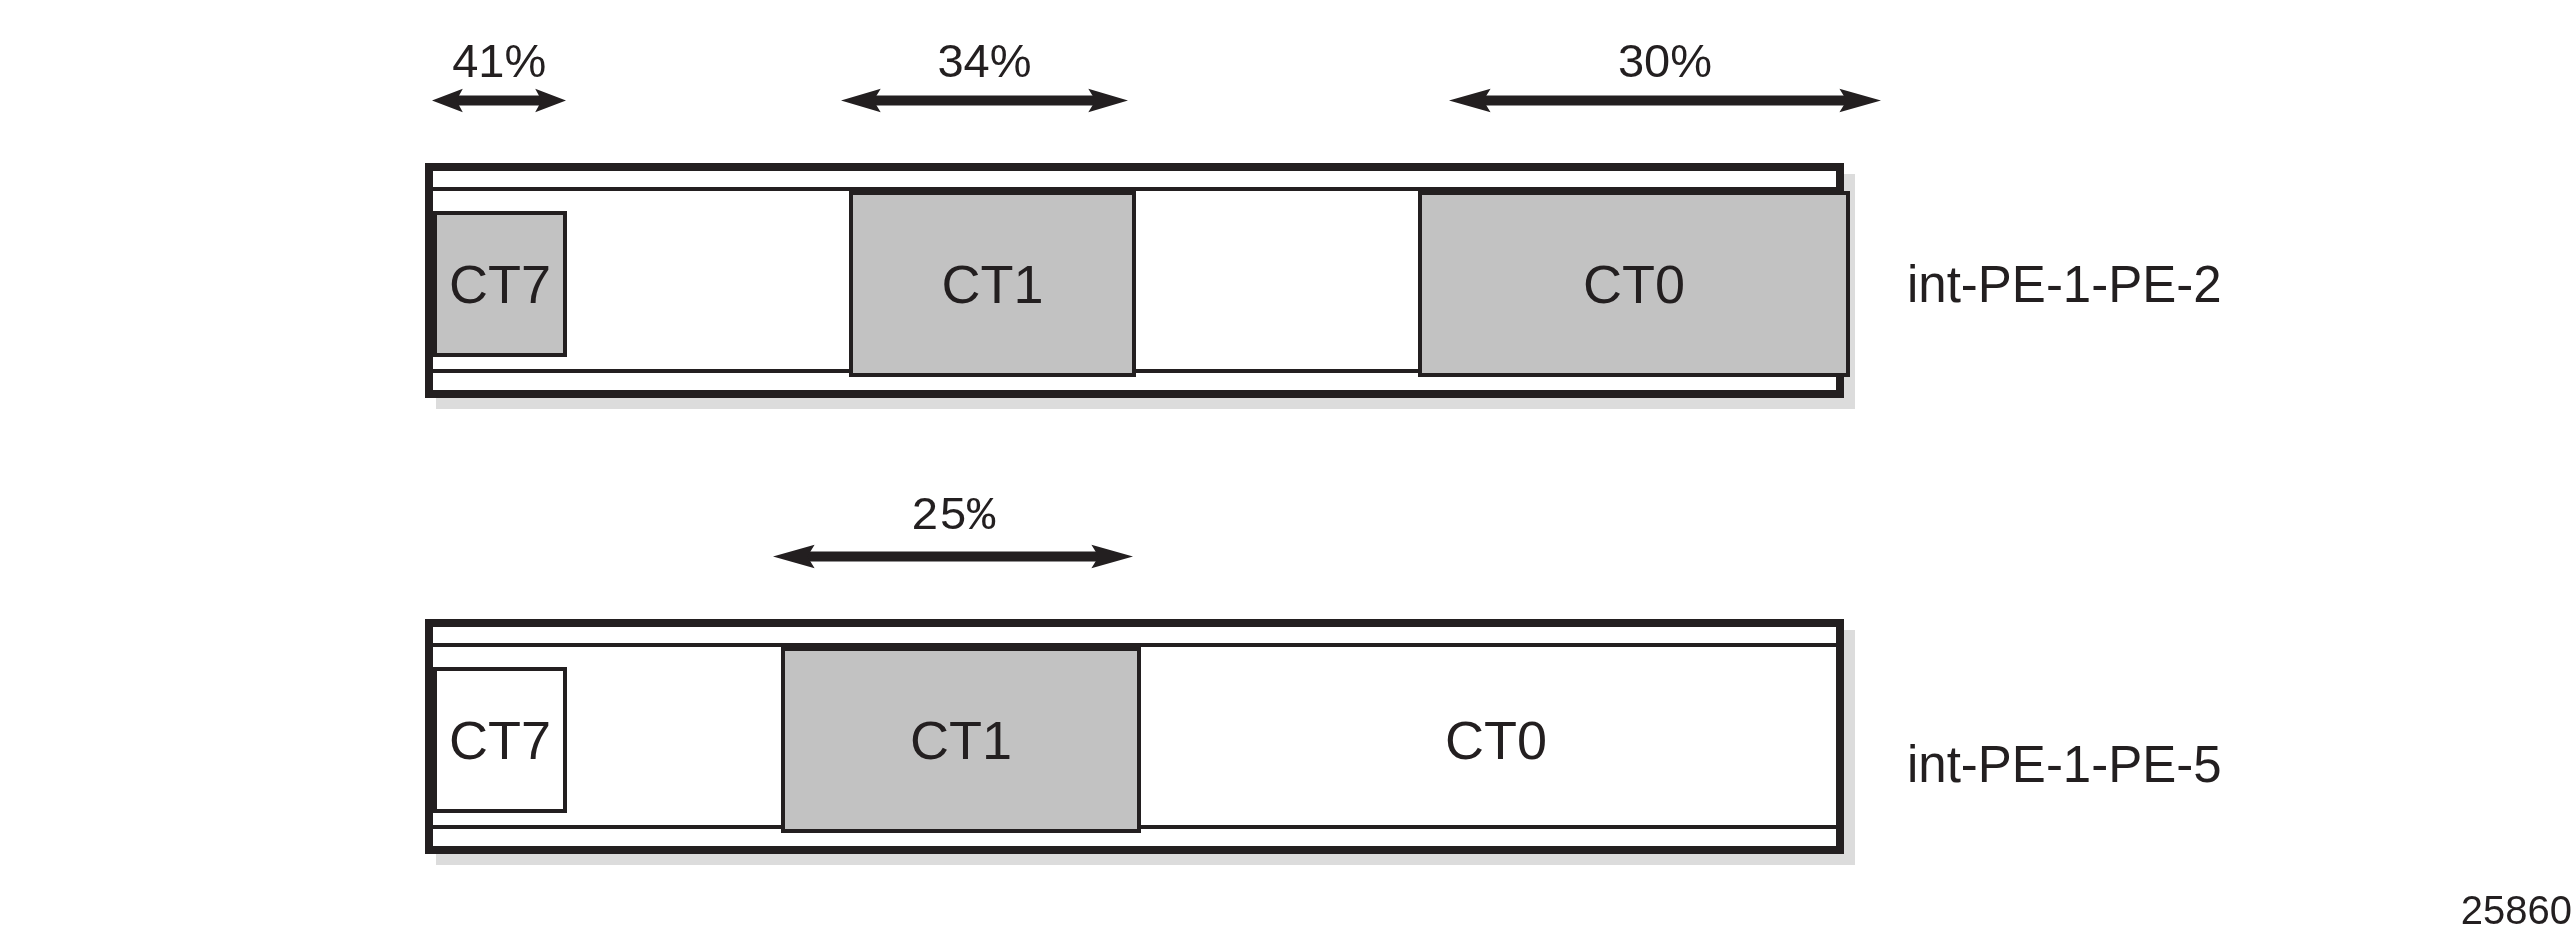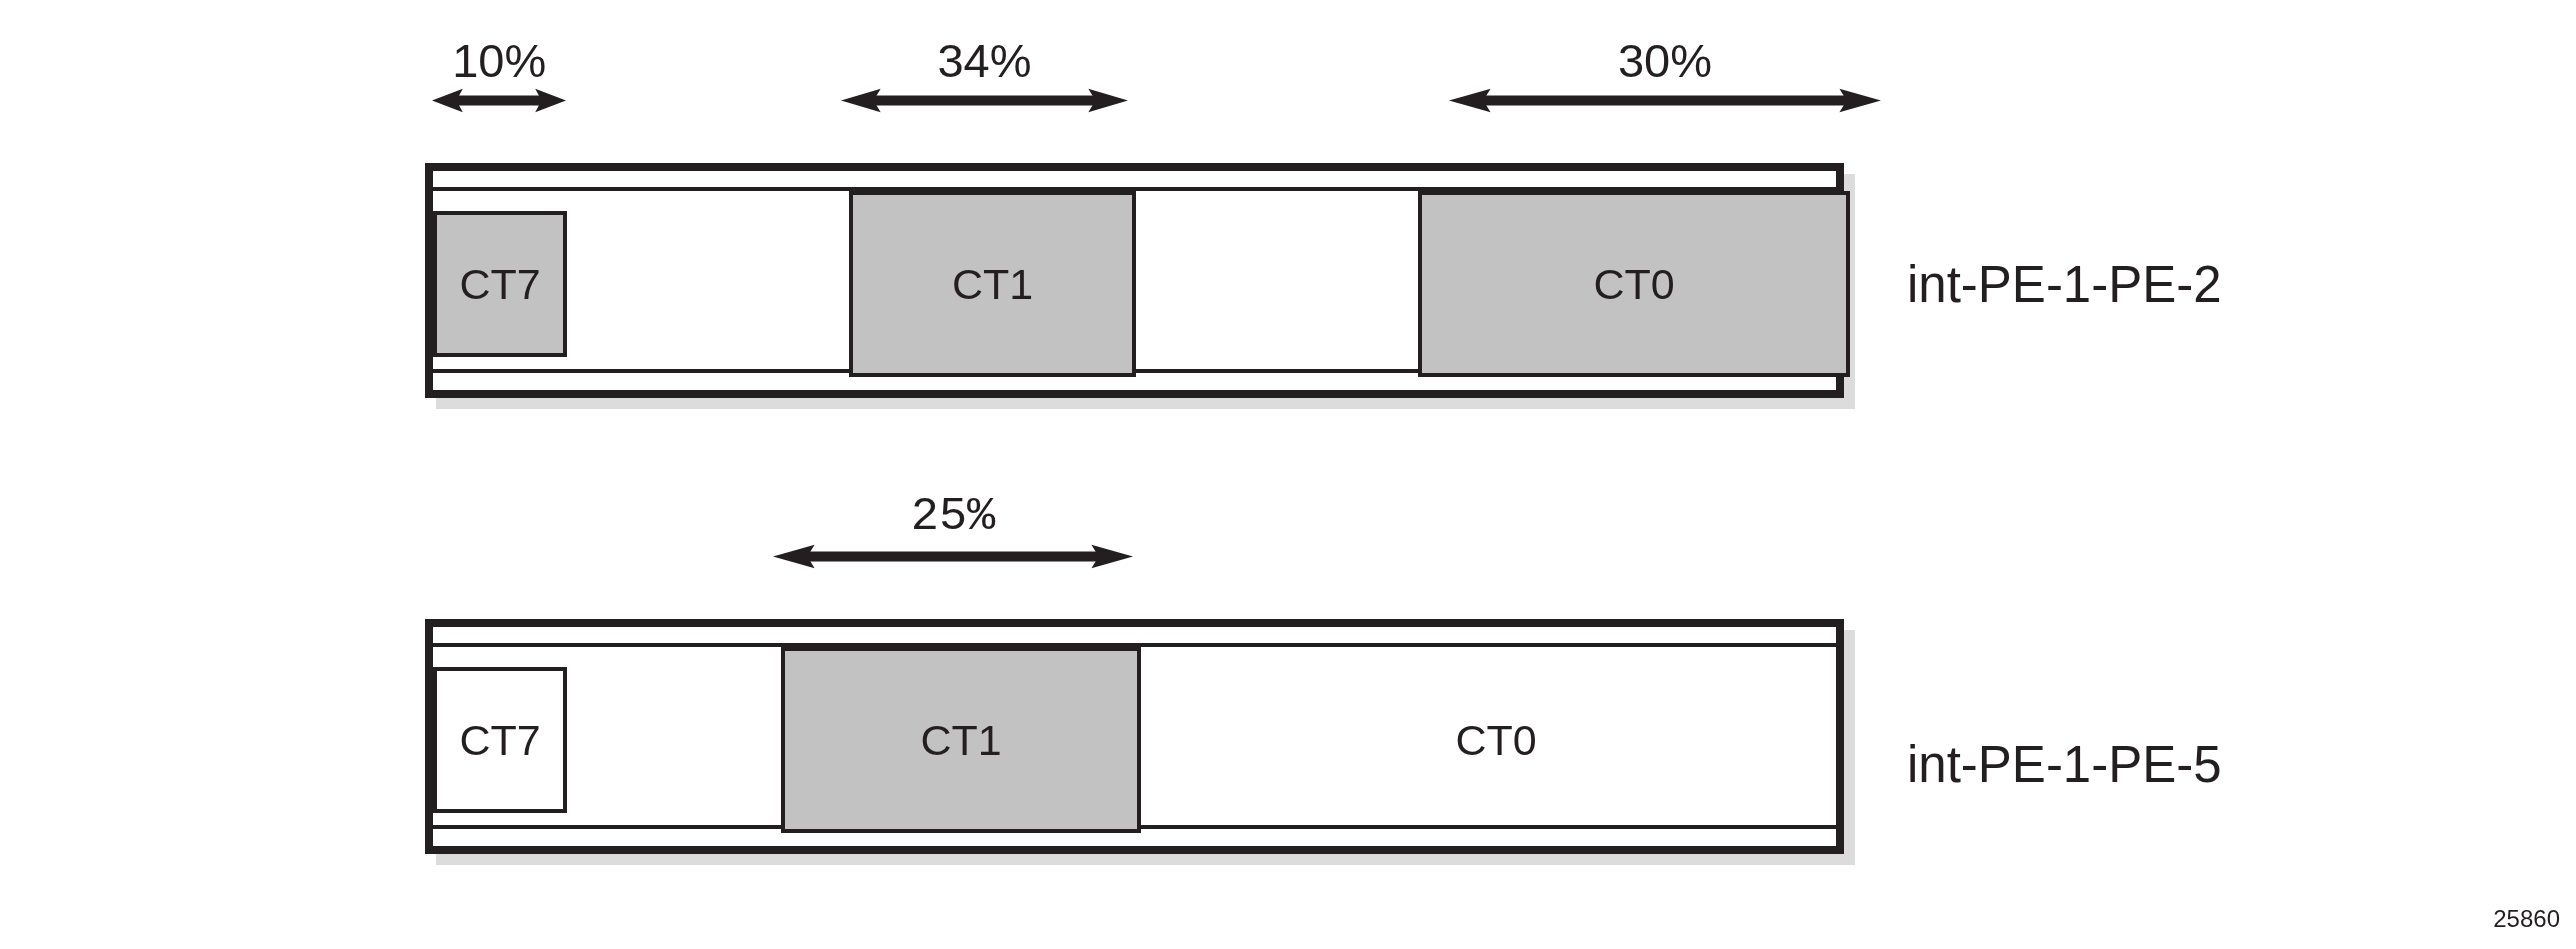--- a/index.html
+++ b/index.html
@@ -64,21 +64,21 @@
   }
 
   
   .ct-block {
     position: absolute;
     box-sizing: border-box;
     border: 4.5px solid #231f20;
     display: flex;
     align-items: center;
     justify-content: center;
-    font-size: 43px;
+    font-size: 54px;
     color: #231f20;
     background: #ffffff;
   }
   .ct-block.filled { background: #c2c2c2; }
   .ct-block.plain  { border: none; background: transparent; }
 
   
   .dim {
     position: absolute;
     height: 78px;
@@ -106,35 +106,35 @@
   .iface-label {
     position: absolute;
     font-size: 51px;
     color: #231f20;
     white-space: nowrap;
   }
 
   
   .fig-number {
     position: absolute;
-    right: 16px;
+    right: 4px;
     bottom: 16.3px;
-    font-size: 24px;
+    font-size: 40px;
     color: #231f20;
   }
 </style>
 </head>
 <body>
 
 <div class="canvas">
 
   <div class="bar-group" style="left:425px; top:163px;">
 
     <div class="dim" style="left:7.2px; top:-127px; width:134px;">
-      <span class="dim-label">10%</span>
+      <span class="dim-label">41%</span>
       <svg class="dim-arrow" viewBox="0 0 148 30" preserveAspectRatio="none">
         <line x1="22" y1="15" x2="126" y2="15" stroke="#231f20" stroke-width="11"></line>
         <polygon points="0,15 34,2 27,15 34,28" fill="#231f20"></polygon>
         <polygon points="148,15 114,2 121,15 114,28" fill="#231f20"></polygon>
       </svg>
     </div>
 
     <div class="dim" style="left:416px; top:-127px; width:287px;">
       <span class="dim-label">34%</span>
       <svg class="dim-arrow" viewBox="0 0 318 30" preserveAspectRatio="none">

